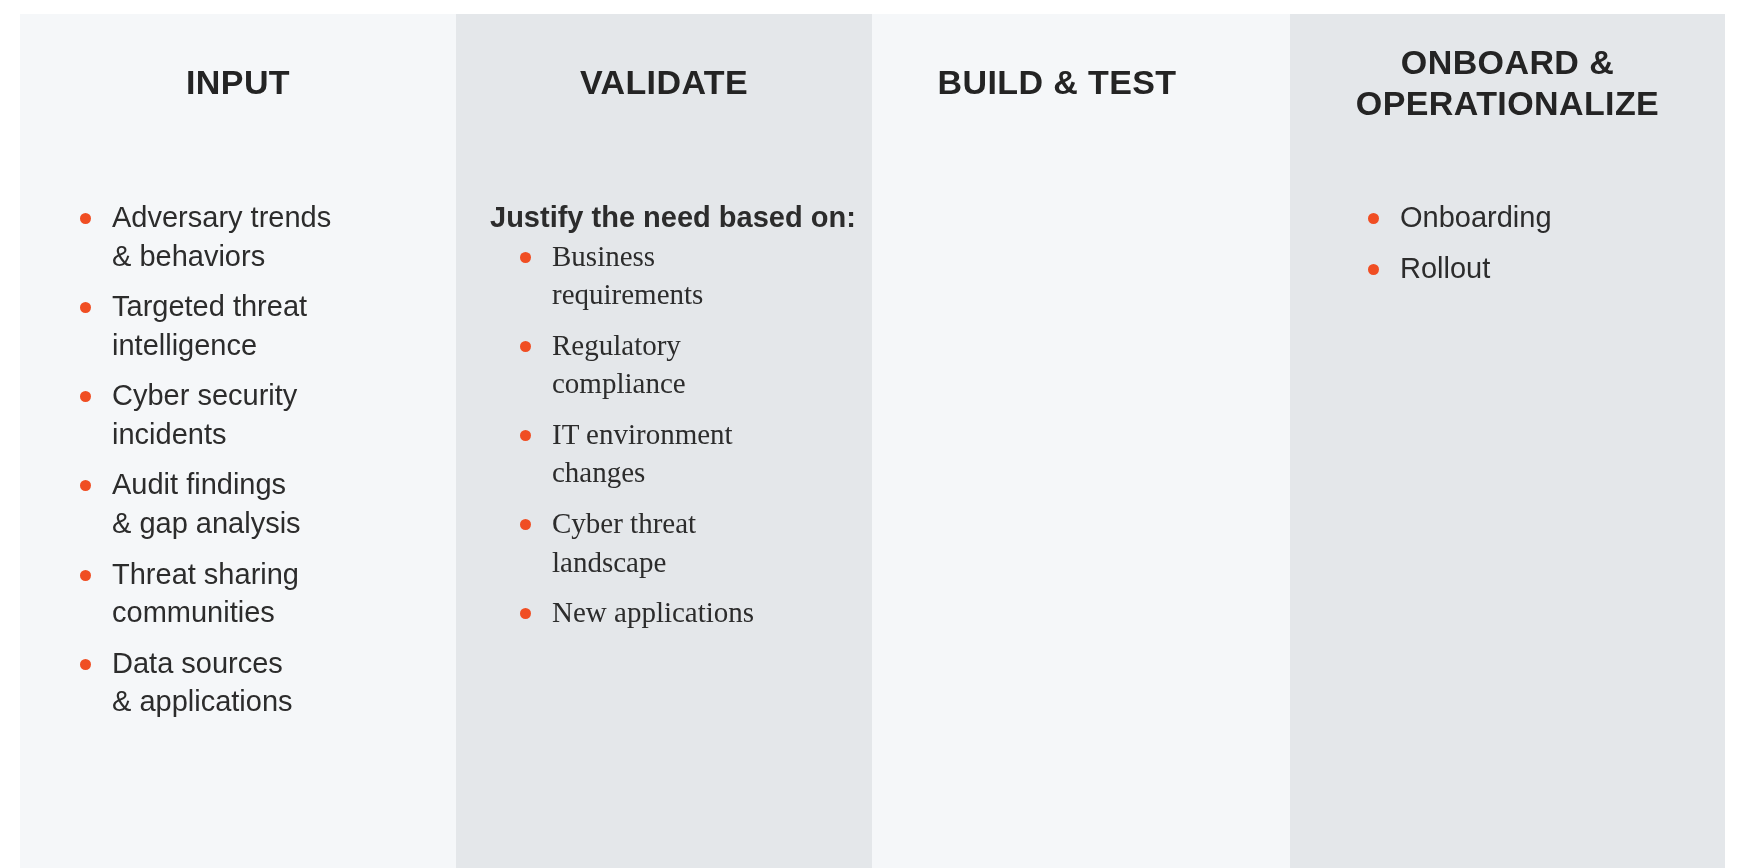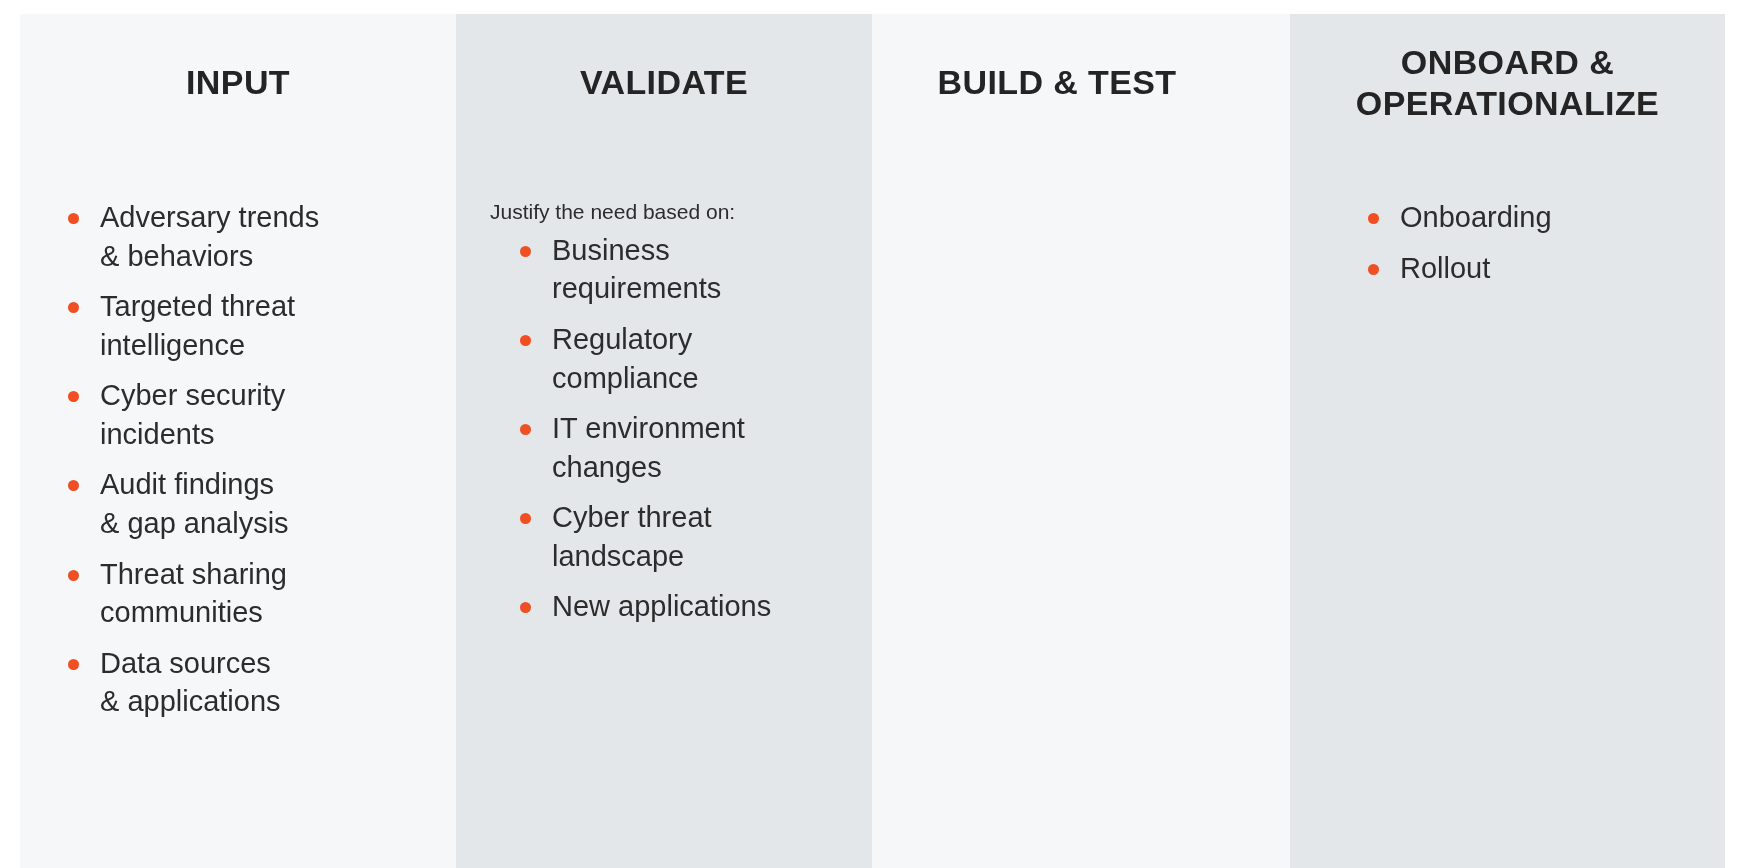--- a/index.html
+++ b/index.html
@@ -76,37 +76,36 @@
   .col-header.c3 { left: 1290px; width: 435px; align-items: center; }
   .col-header .hdr-line { display: block; }
 
   
   .col-body {
     position: absolute;
     top: 164px;
     bottom: 0;
     z-index: 4;
   }
-  .col-body.c0 { left: 8px;   width: 436px; padding: 34px 18px 0 58px; }
+  .col-body.c0 { left: 20px;   width: 436px; padding: 34px 18px 0 58px; }
   .col-body.c1 { left: 456px;  width: 416px; padding: 34px 12px 0 34px; }
   .col-body.c2 { left: 872px;  width: 418px; padding: 34px 12px 0 58px; }
   .col-body.c3 { left: 1290px; width: 435px; padding: 34px 12px 0 76px; }
 
   .intro {
-    font-size: 21px;
+    font-size: 29px;
     color: #2c2c2c;
     line-height: 1.33;
-    margin-bottom: 5px;
-    font-weight: 400;
+    font-weight: 700;
   }
 
   ul.bullets {
     list-style: none;
   }
-  ul.bullets.nested { padding-left: 28px; }
+  ul.bullets.nested { padding-left: 28px; font-family: Liberation Serif, serif; }
 
   ul.bullets li {
     position: relative;
     padding-left: 34px;
     font-size: 29px;
     line-height: 1.33;
     color: #2c2c2c;
     margin-bottom: 12px;
     font-weight: 400;
   }

